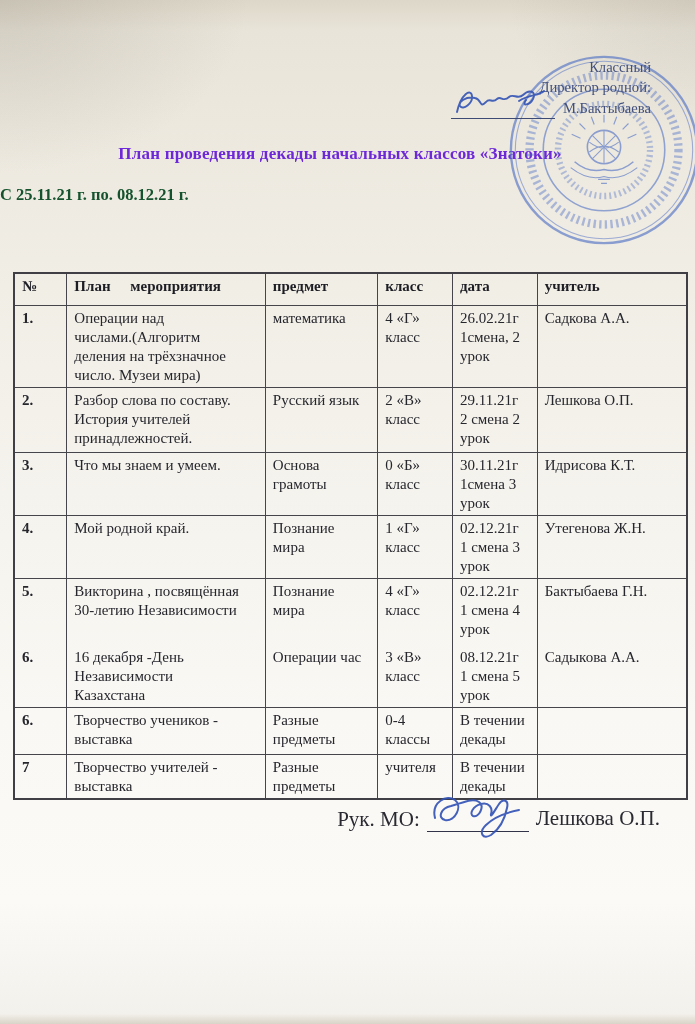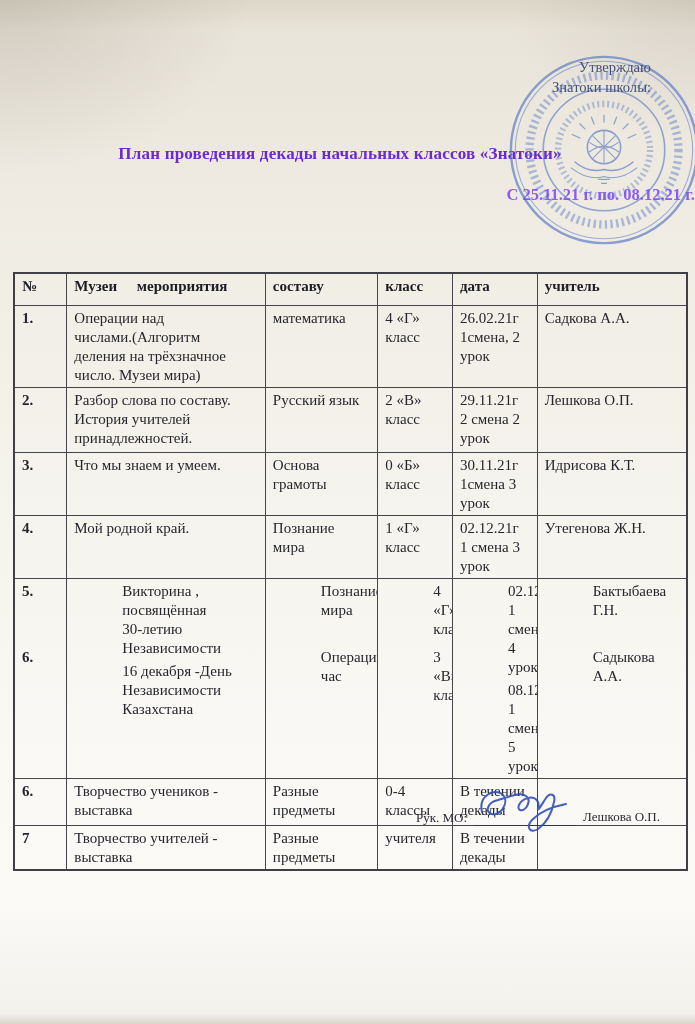--- a/index.html
+++ b/index.html
@@ -29,48 +29,48 @@
 
   
   .stamp{position:absolute;left:506px;top:52px;width:196px;height:196px;z-index:2;pointer-events:none;}
 
   
   .doc-title{
     position:absolute;top:144px;left:0;width:680px;text-align:center;
     font-size:17px;font-weight:bold;color:#6d28d9;letter-spacing:.2px;z-index:1;
   }
   .doc-subtitle{
-    position:absolute;top:185px;left:0;width:695px;text-align:right;
-    font-size:16.5px;font-weight:bold;color:#8b5cf6;z-index:1;
+    position:absolute;top:185px;left:0;width:695px;text-align:left;
+    font-size:16.5px;font-weight:bold;color:#14532d;z-index:1;
   }
 
   
   table.plan{
     position:absolute;top:272px;left:13px;width:675px;
     border-collapse:collapse;table-layout:fixed;
     font-size:15px;line-height:19px;color:#26262d;
   }
   table.plan td,table.plan th{
     border:1.4px solid #45454b;
     padding:3px 4px 2px 7px;vertical-align:top;text-align:left;
     overflow:hidden;
   }
   table.plan{border:2px solid #3f3f45;}
   th{font-weight:bold;font-size:15px;color:#1d1d24;}
   th.h-theme{word-spacing:16px;}
   th.h-center{text-align:center;}
   td.col-num{font-weight:bold;}
-  .cell-text{white-space:pre-line;margin-left:48px;}
+  .cell-text{white-space:pre-line;}
   .e1{min-height:62px;margin-bottom:4px;}
 
   
   .footer-sign{
     position:absolute;top:806px;left:0;width:660px;
     display:flex;justify-content:flex-end;align-items:flex-end;
-    font-size:13px;color:#2a2a32;z-index:1;
+    font-size:21px;color:#2a2a32;z-index:1;
   }
   .footer-underline{
     display:inline-block;position:relative;width:102px;height:19px;
     border-bottom:1.4px solid #33334a;margin-left:7px;
   }
   .footer-underline svg{position:absolute;left:-6px;top:-26px;}
   .footer-name{margin-left:7px;padding-bottom:1px;}
 </style>
 </head>
 <body>
@@ -94,41 +94,49 @@
           </g>
           <path d="M70 112 Q84 124 100 120 Q116 124 130 112" stroke-width="1.6"></path>
           <path d="M66 118 Q84 132 100 127 Q116 132 134 118" stroke-width="1.2"></path>
           <path d="M94 130 L106 130 M97 134 L103 134" stroke-width="1.2"></path>
         </g>
       </g>
     </svg>
   </div>
 
   <div class="approval">
-    <div>Утверждаю</div>
-    <div>Знатоки школы:</div>
+    <div>Классный</div>
+    <div>Директор родной:</div>
+    <div class="sig-row">
+      <span class="sig-underline">
+        <svg width="100" height="40" viewBox="0 0 100 40">
+          <path d="M8 30 C12 12 22 6 23 14 C24 21 14 29 11 24 C9 20 17 14 26 16 C33 17 30 27 37 20 C41 15 43 22 48 17 C52 13 54 21 60 15 C64 11 69 18 74 13 C80 7 88 9 84 17 C81 23 72 25 77 18 M70 19 C80 12 90 14 95 9" fill="none" stroke="#3353b5" stroke-width="1.9" stroke-linecap="round" opacity="0.9"></path>
+        </svg>
+      </span>
+      <span class="approval-name">М.Бактыбаева</span>
+    </div>
   </div>
 
   <div class="doc-title">План проведения декады начальных классов «Знатоки»</div>
   <div class="doc-subtitle">С 25.11.21 г. по. 08.12.21 г.</div>
 
   <table class="plan">
     <colgroup>
       <col style="width:7.85%">
         <col style="width:29.5%">
         <col style="width:16.7%">
       <col style="width:11.1%">
         <col style="width:12.6%">
         <col style="width:22.25%">
     </colgroup>
     <tbody>
         <tr style="height:32px">
       <th>№</th>
-      <th class="h-theme">Музеи мероприятия</th>
-      <th>составу</th>
+      <th class="h-theme">План мероприятия</th>
+      <th>предмет</th>
       <th class="h-center">класс</th>
       <th class="h-center">дата</th>
       <th class="h-center">учитель</th>
     </tr>
 
     <tr style="height:80px">
       <td class="col-num">1.</td>
       <td class="cell-text">Операции над
 числами.(Алгоритм
 деления на трёхзначное

